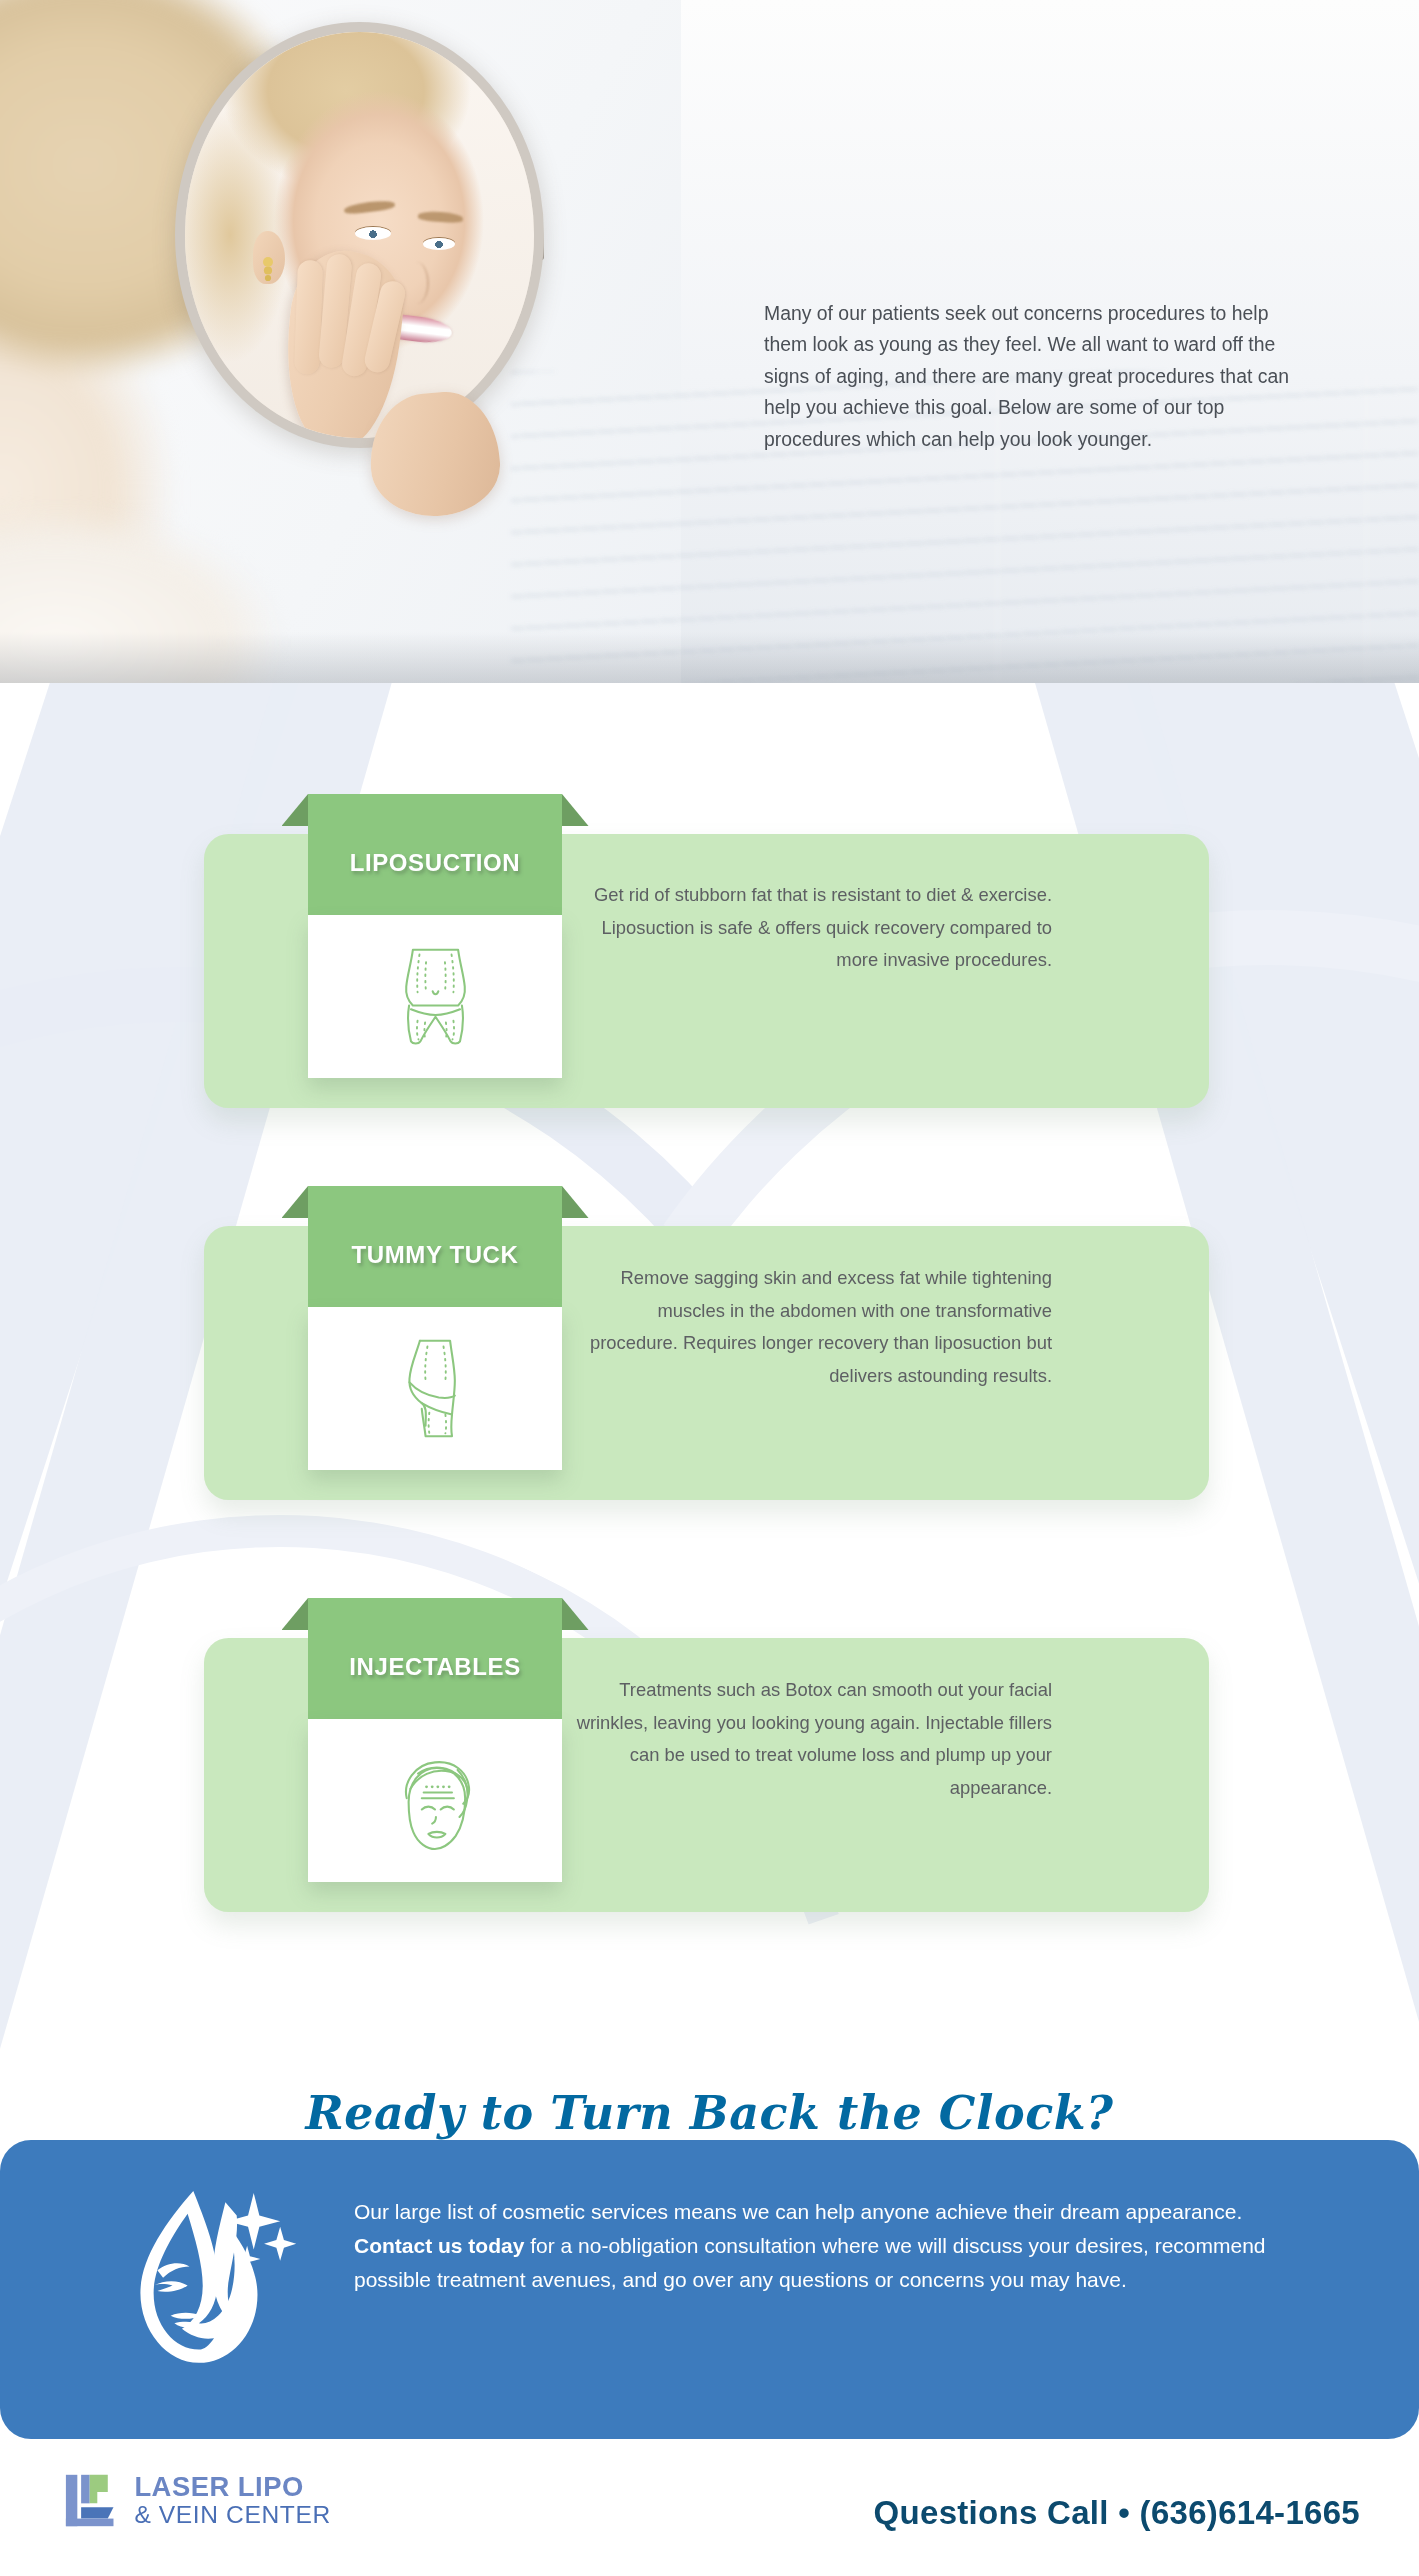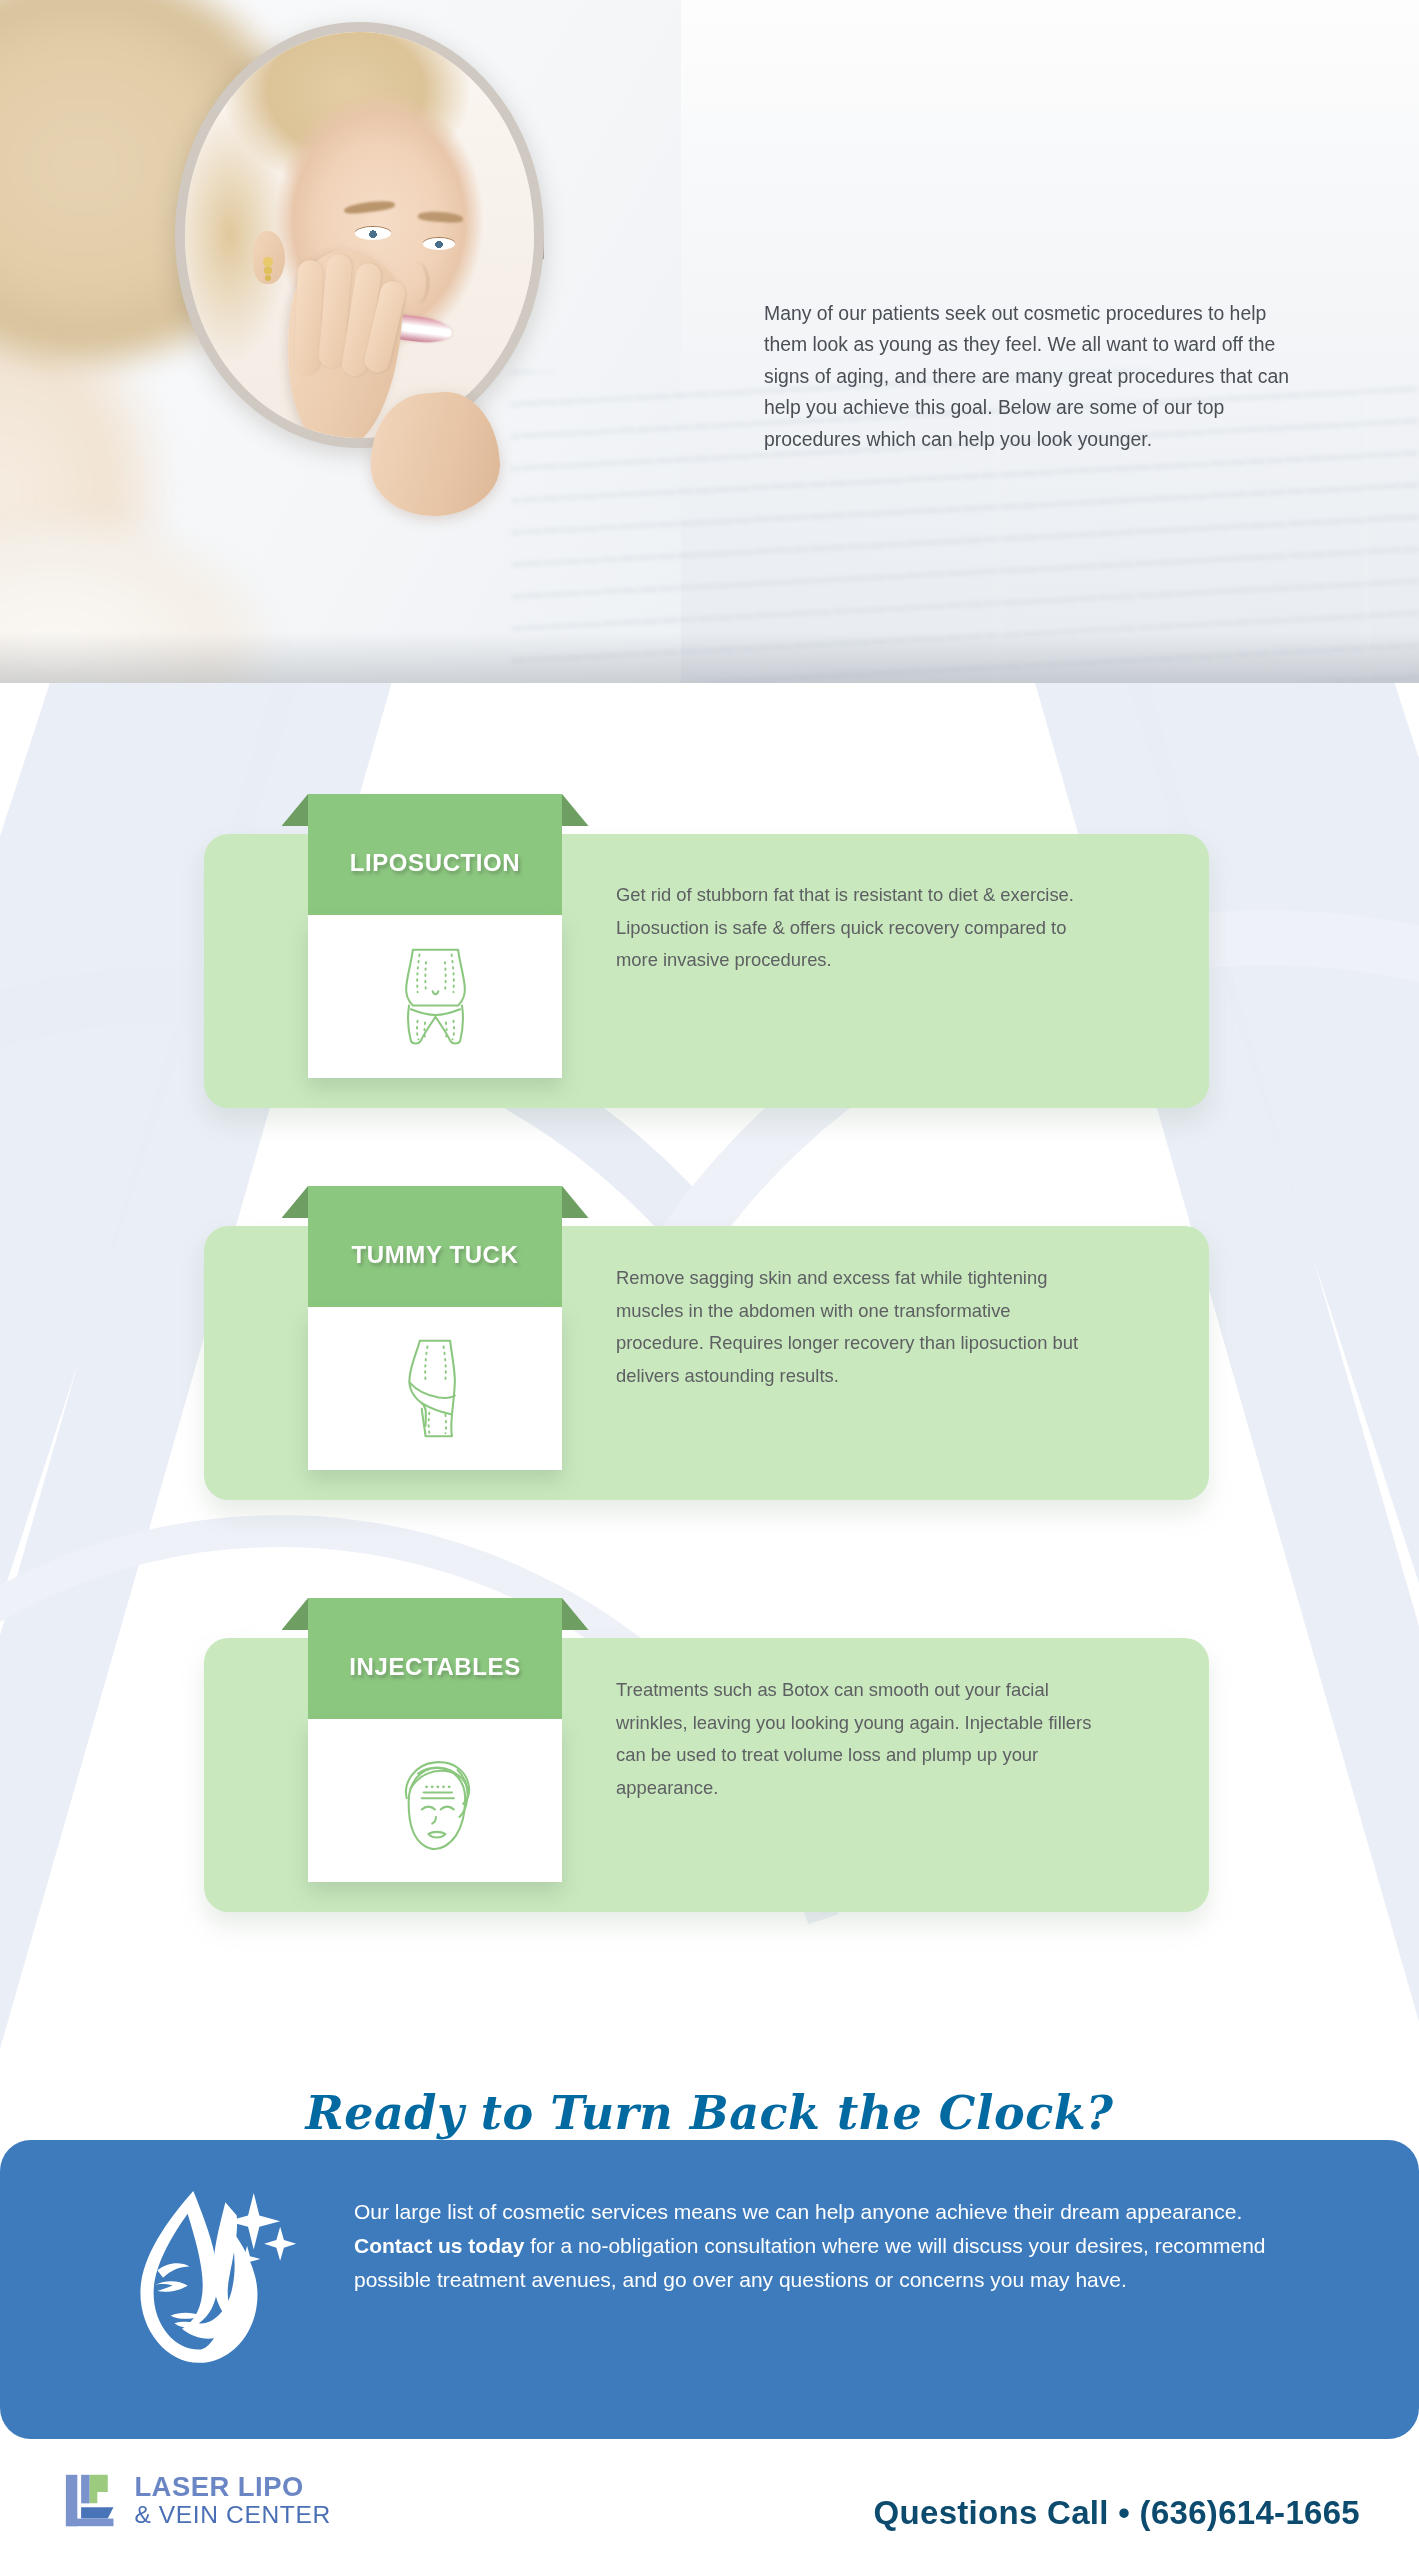--- a/index.html
+++ b/index.html
@@ -182,22 +182,22 @@
     text-shadow:1.9px 2.8px 3.8px rgba(90,120,85,.55);
     margin-top:16px;
   }
   .icon-box {
     position:absolute; left:104px; top:81px; width:254px; height:163px;
     background:#ffffff;
     box-shadow:0 11.4px 19px rgba(110,140,110,.26);
     display:flex; align-items:center; justify-content:center;
   }
   .card-body {
-    position:absolute; left:412px; top:45px; width:482px;
-    font-size:18.4px; line-height:1.77; color:#5d5f63;
+    position:absolute; left:366px; top:45px; width:482px;
+    font-size:18.4px; line-height:1.77; color:#5d5f63;text-align:right;
   }
   .card-2 .card-body { top:36px; }
   .card-3 .card-body { top:36px; }
 
   
   .tagline {
     position:absolute; left:0; top:2086px; width:1419px; text-align:center;
     font-family:"DejaVu Serif", serif;
     font-style:italic; font-weight:bold;
     font-size:46px; color:#0369a1; letter-spacing:0.5px;
@@ -267,21 +267,21 @@
       <div class="m-hand">
         <div class="m-finger" style="left:5.7px;top:13.2px;transform:rotate(-4deg)"></div>
         <div class="m-finger" style="left:32px;top:3.8px;transform:rotate(-1deg)"></div>
         <div class="m-finger" style="left:59px;top:9.5px;transform:rotate(3deg)"></div>
         <div class="m-finger" style="left:83px;top:24.6px;height:93px;transform:rotate(7deg)"></div>
       </div>
     </div>
     <div class="mirror-handgrip"></div>
   </div>
 
-  <div class="hero-para">Many of our patients seek out cosmetic procedures to help them look as young as they feel. We all want to ward off the signs of aging, and there are many great procedures that can help you achieve this goal. Below are some of our top procedures which can help you look younger.</div>
+  <div class="hero-para">Many of our patients seek out concerns procedures to help them look as young as they feel. We all want to ward off the signs of aging, and there are many great procedures that can help you achieve this goal. Below are some of our top procedures which can help you look younger.</div>
 
   <div class="hero-fade"></div>
 </div>
 
 <div class="mid">
   <div class="swoosh s1"></div>
   <div class="swoosh s2"></div>
   <div class="swoosh s3"></div>
   <div class="swoosh s4"></div>
   <div class="arc a1"></div>

